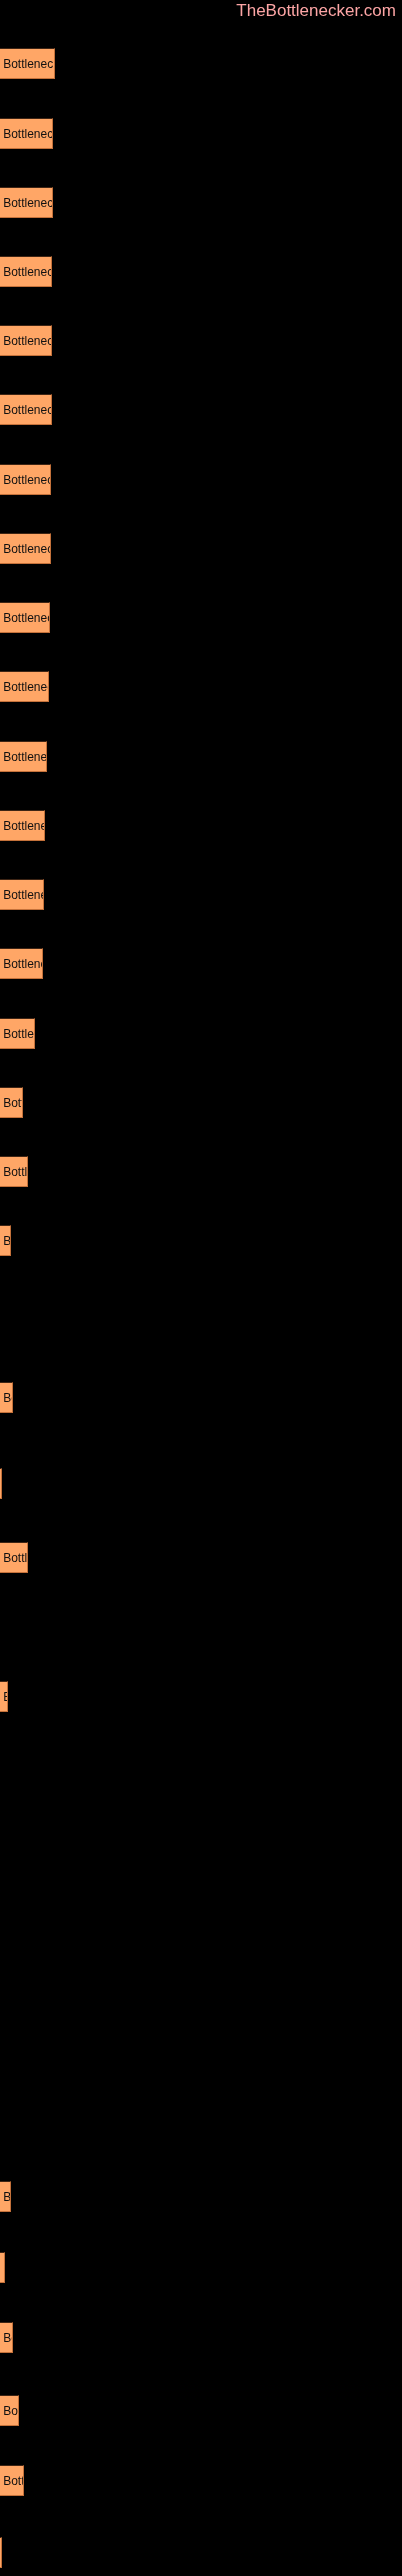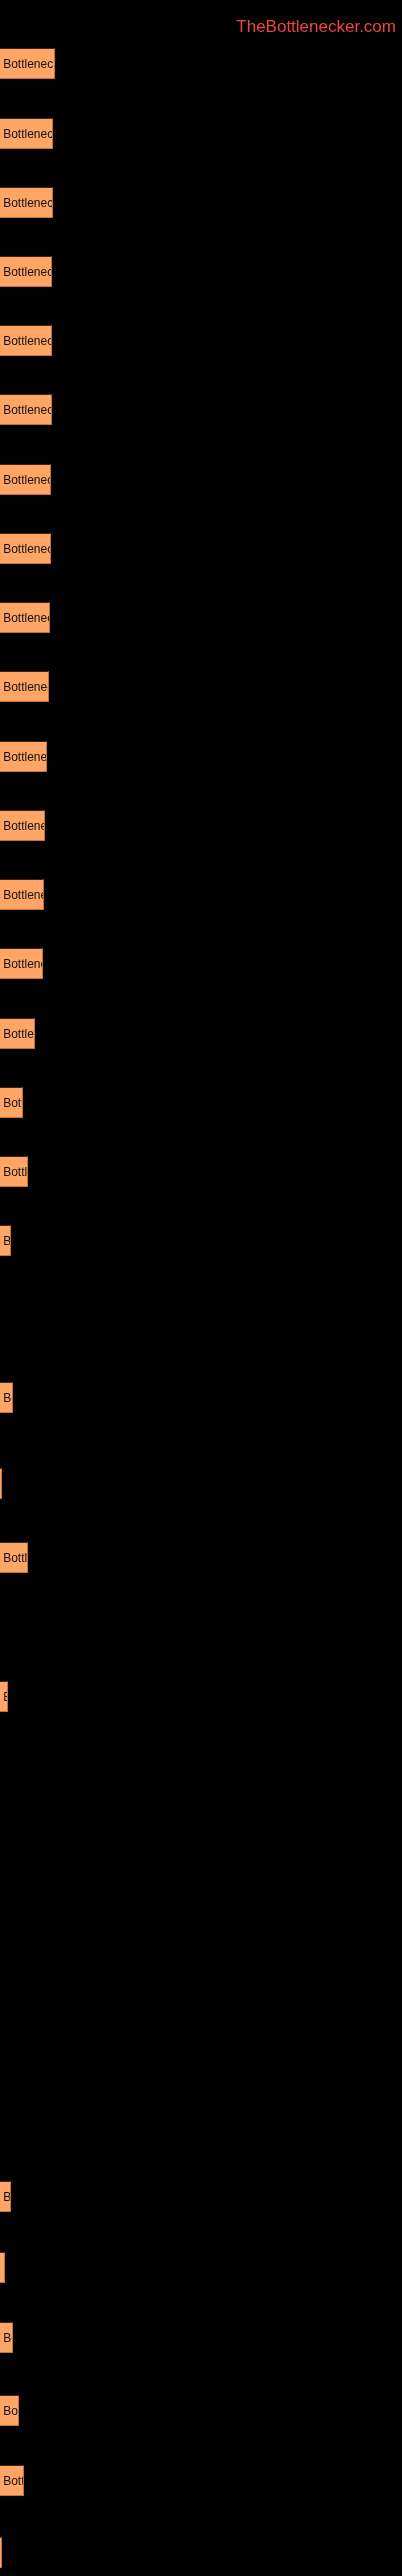--- a/index.html
+++ b/index.html
@@ -18,27 +18,27 @@
   .chart-root {
     position: absolute;
     inset: 0;
     width: 403px;
     height: 2576px;
     background: #000000;
   }
 
   .watermark {
     position: absolute;
-    top: 16px;
+    top: 0px;
     left: 0px;
     width: 396px;
     text-align: right;
     font-size: 17px;
     line-height: 21px;
-    color: #ef4444;
+    color: #fca5a5;
     letter-spacing: 0px;
     white-space: nowrap;
     font-family: "Liberation Sans", sans-serif;
   }
 
   .plot {
     position: absolute;
     top: 0;
     left: 0;
     width: 403px;

